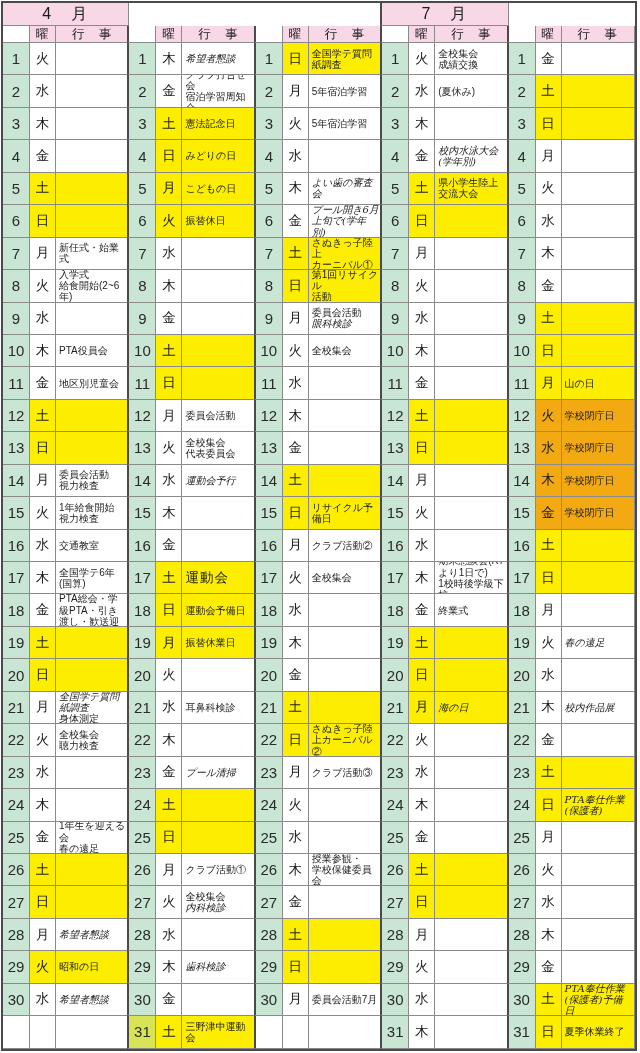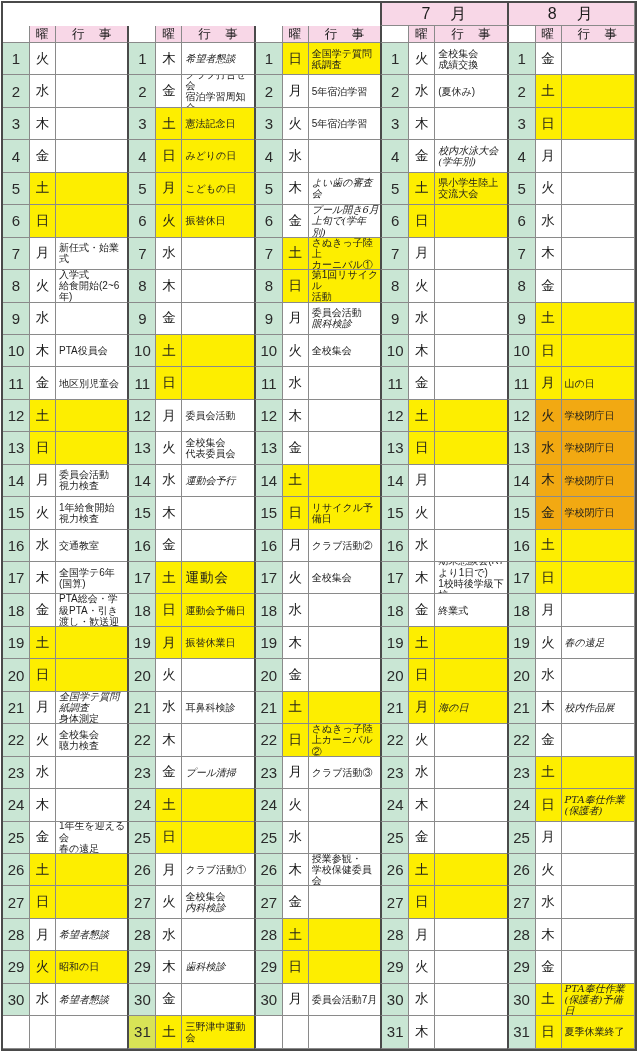--- a/index.html
+++ b/index.html
@@ -35,20 +35,21 @@
     padding:1px 2px 1px 3px;font-size:10px;line-height:1.12;text-align:left;
   }
   .ln{display:block;}
   .it{font-family:"DejaVu Serif",serif;font-style:italic;}
   .big{font-size:13.5px;letter-spacing:1px;}
 </style>
 </head>
 <body>
 
 <div id="cal">
+    <div class="c pink mh" style="grid-area: 1 / 1 / auto / span 3;">4　月</div>
     <div class="c wht" style="grid-area: 2 / 1;"></div>
     <div class="c pink sh" style="grid-area: 2 / 2;">曜</div>
     <div class="c pink sh" style="grid-area: 2 / 3;">行　事</div>
     <div class="c date mint" style="grid-area: 3 / 1;">1</div>
     <div class="c wd" style="grid-area: 3 / 2;">火</div>
     <div class="c ev" style="grid-area: 3 / 3;"></div>
     <div class="c date mint" style="grid-area: 4 / 1;">2</div>
     <div class="c wd" style="grid-area: 4 / 2;">水</div>
     <div class="c ev" style="grid-area: 4 / 3;"></div>
     <div class="c date mint" style="grid-area: 5 / 1;">3</div>
@@ -547,21 +548,20 @@
     <div class="c ev" style="grid-area: 30 / 12;"></div>
     <div class="c date mint msep" style="grid-area: 31 / 10;">29</div>
     <div class="c wd" style="grid-area: 31 / 11;">火</div>
     <div class="c ev" style="grid-area: 31 / 12;"></div>
     <div class="c date mint msep" style="grid-area: 32 / 10;">30</div>
     <div class="c wd" style="grid-area: 32 / 11;">水</div>
     <div class="c ev" style="grid-area: 32 / 12;"></div>
     <div class="c date mint msep" style="grid-area: 33 / 10;">31</div>
     <div class="c wd" style="grid-area: 33 / 11;">木</div>
     <div class="c ev" style="grid-area: 33 / 12;"></div>
-    <div class="c pink mh msep" style="grid-area: 1 / 13 / auto / span 3;">8　月</div>
     <div class="c wht msep" style="grid-area: 2 / 13;"></div>
     <div class="c pink sh" style="grid-area: 2 / 14;">曜</div>
     <div class="c pink sh" style="grid-area: 2 / 15;">行　事</div>
     <div class="c date mint msep" style="grid-area: 3 / 13;">1</div>
     <div class="c wd" style="grid-area: 3 / 14;">金</div>
     <div class="c ev" style="grid-area: 3 / 15;"></div>
     <div class="c date mint msep" style="grid-area: 4 / 13;">2</div>
     <div class="c wd y" style="grid-area: 4 / 14;">土</div>
     <div class="c ev y" style="grid-area: 4 / 15;"></div>
     <div class="c date mint msep" style="grid-area: 5 / 13;">3</div>

